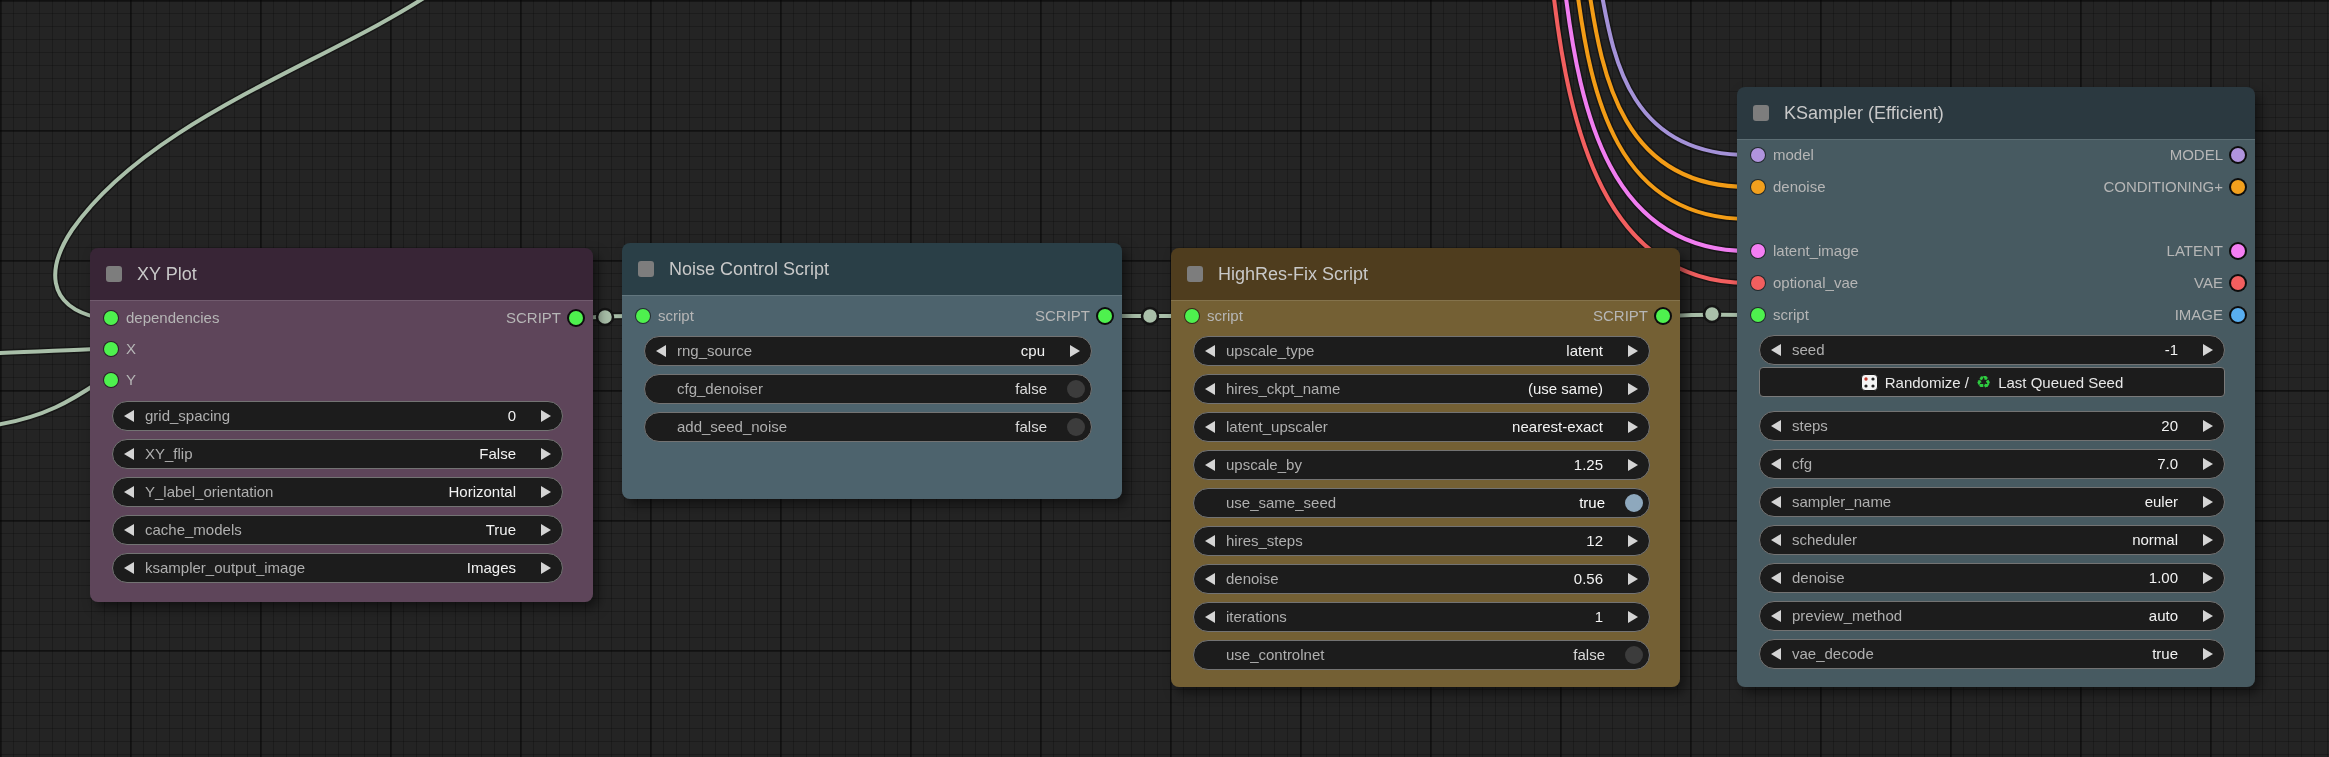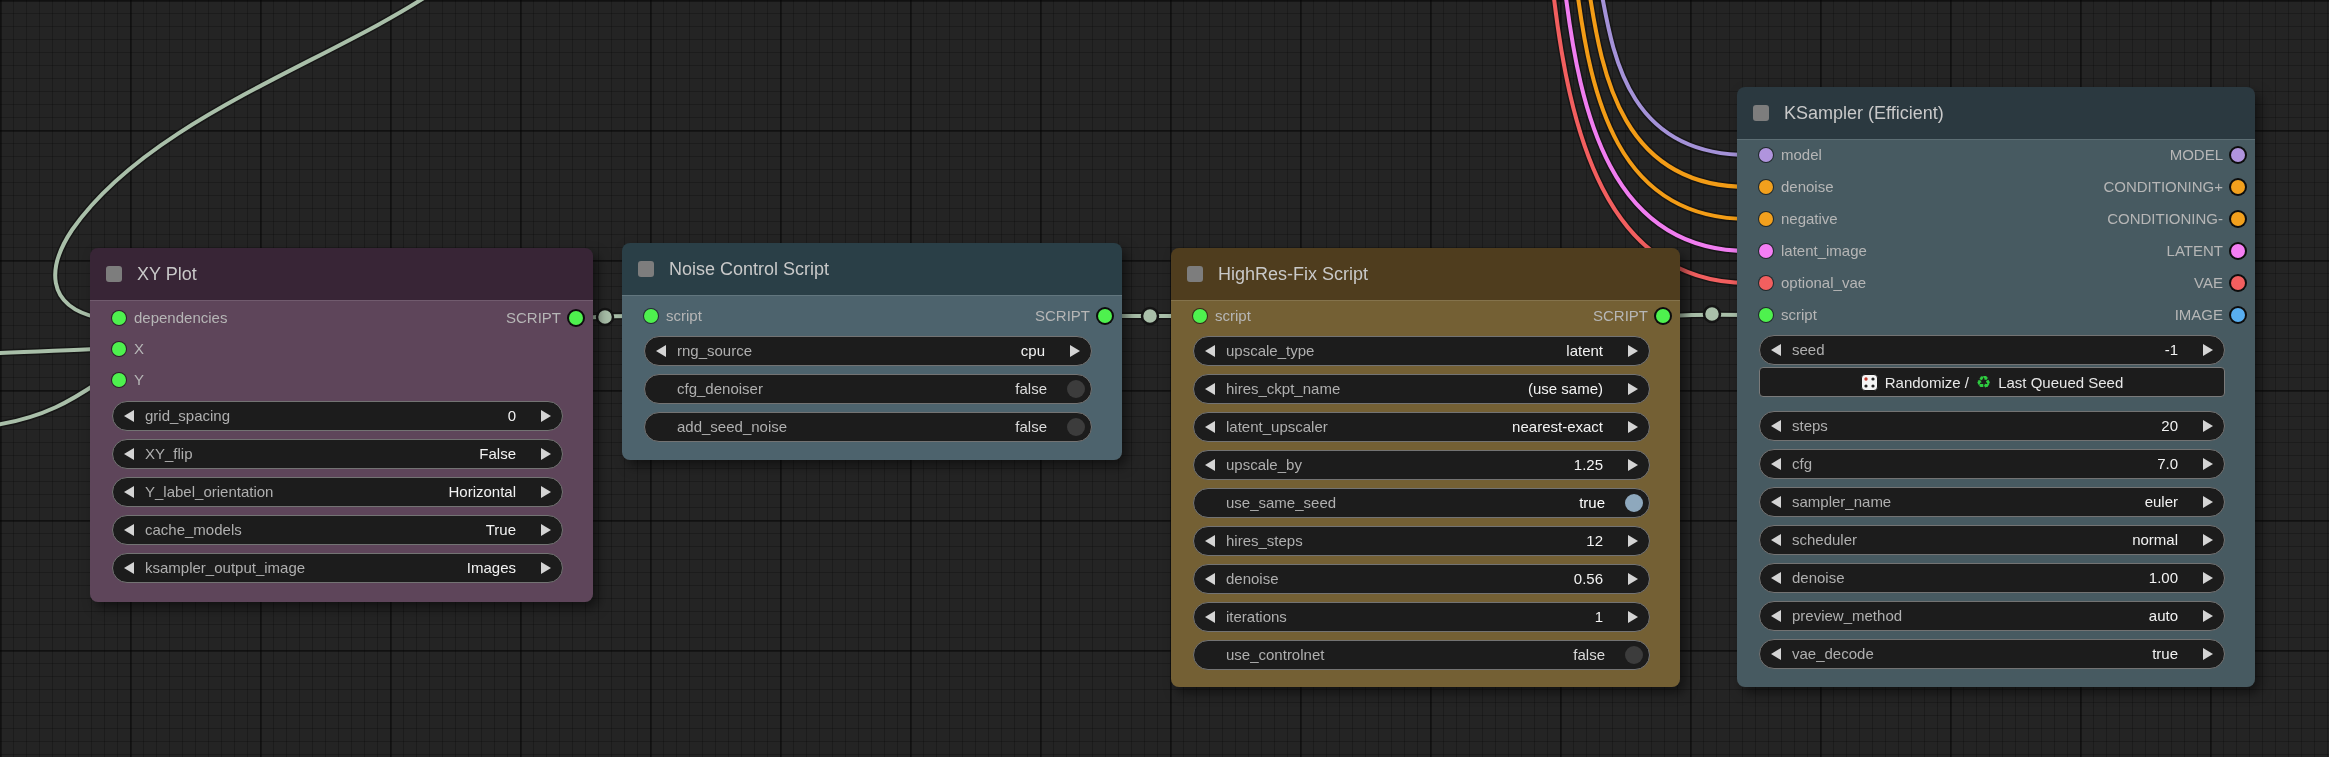--- a/index.html
+++ b/index.html
@@ -30,21 +30,21 @@
   .node-header{position:absolute;left:0;top:0;right:0;height:52px;
     border-radius:8px 8px 0 0;background:var(--hdr);}
   .node-body{position:absolute;left:0;top:52px;right:0;bottom:0;
     border-radius:0 0 8px 8px;background:var(--body);
     box-shadow:inset 0 1px 0 rgba(255,255,255,0.12);}
   .collapse-box{position:absolute;left:16px;top:18px;width:16px;height:16px;
     border-radius:3px;background:#7d7d7d;}
   .node-title{position:absolute;left:47px;top:0;height:52px;line-height:52px;
     font-size:18px;color:#c9c9c9;white-space:nowrap;}
 
-  .port-row{position:absolute;left:16px;right:0;height:20px;}
+  .port-row{position:absolute;left:8px;right:0;height:20px;}
   .port-dot{position:absolute;top:3px;width:14px;height:14px;border-radius:50%;
     box-shadow:0 0 0 1px rgba(0,0,0,0.55);}
   .port-dot.in{left:6px;}
   .port-dot.out{right:10px;box-shadow:0 0 0 2px #0d0d0d;}
   .port-label{position:absolute;top:0;height:20px;line-height:20px;font-size:15px;
     color:#b6b6b6;white-space:nowrap;}
   .port-label.in{left:28px;}
   .port-label.out{right:32px;text-align:right;}
   .c-green{background:#4ef14e;}
   .c-purple{background:#b094dd;}
@@ -157,21 +157,21 @@
       <span class="arrow-r"></span>
     </div>
     <div class="widget combo" style="top:305px">
       <span class="arrow-l"></span>
       <span class="w-label">ksampler_output_image</span>
       <span class="w-value">Images</span>
       <span class="arrow-r"></span>
     </div>
   </div>
 
-  <div class="node" style="left:622px;top:243px;width:500px;height:217px;--hdr:#2a3f47;--body:#4d636d;">
+  <div class="node" style="left:622px;top:243px;width:500px;height:256px;--hdr:#2a3f47;--body:#4d636d;">
     <div class="node-header">
       <span class="collapse-box"></span>
       <span class="node-title">Noise Control Script</span>
     </div>
     <div class="node-body"></div>
     <div class="port-row" style="top:63px">
       <span class="port-dot in c-green"></span>
       <span class="port-label in">script</span>
       <span class="port-dot out c-green"></span>
       <span class="port-label out">SCRIPT</span>
@@ -270,26 +270,20 @@
       <span class="port-dot in c-purple"></span>
       <span class="port-label in">model</span>
       <span class="port-dot out c-purple"></span>
       <span class="port-label out">MODEL</span>
     </div>
     <div class="port-row" style="top:90px">
       <span class="port-dot in c-orange"></span>
       <span class="port-label in">denoise</span>
       <span class="port-dot out c-orange"></span>
       <span class="port-label out">CONDITIONING+</span>
-    </div>
-    <div class="port-row" style="top:122px">
-      <span class="port-dot in c-orange"></span>
-      <span class="port-label in">negative</span>
-      <span class="port-dot out c-orange"></span>
-      <span class="port-label out">CONDITIONING-</span>
     </div>
     <div class="port-row" style="top:154px">
       <span class="port-dot in c-pink"></span>
       <span class="port-label in">latent_image</span>
       <span class="port-dot out c-pink"></span>
       <span class="port-label out">LATENT</span>
     </div>
     <div class="port-row" style="top:186px">
       <span class="port-dot in c-red"></span>
       <span class="port-label in">optional_vae</span>

